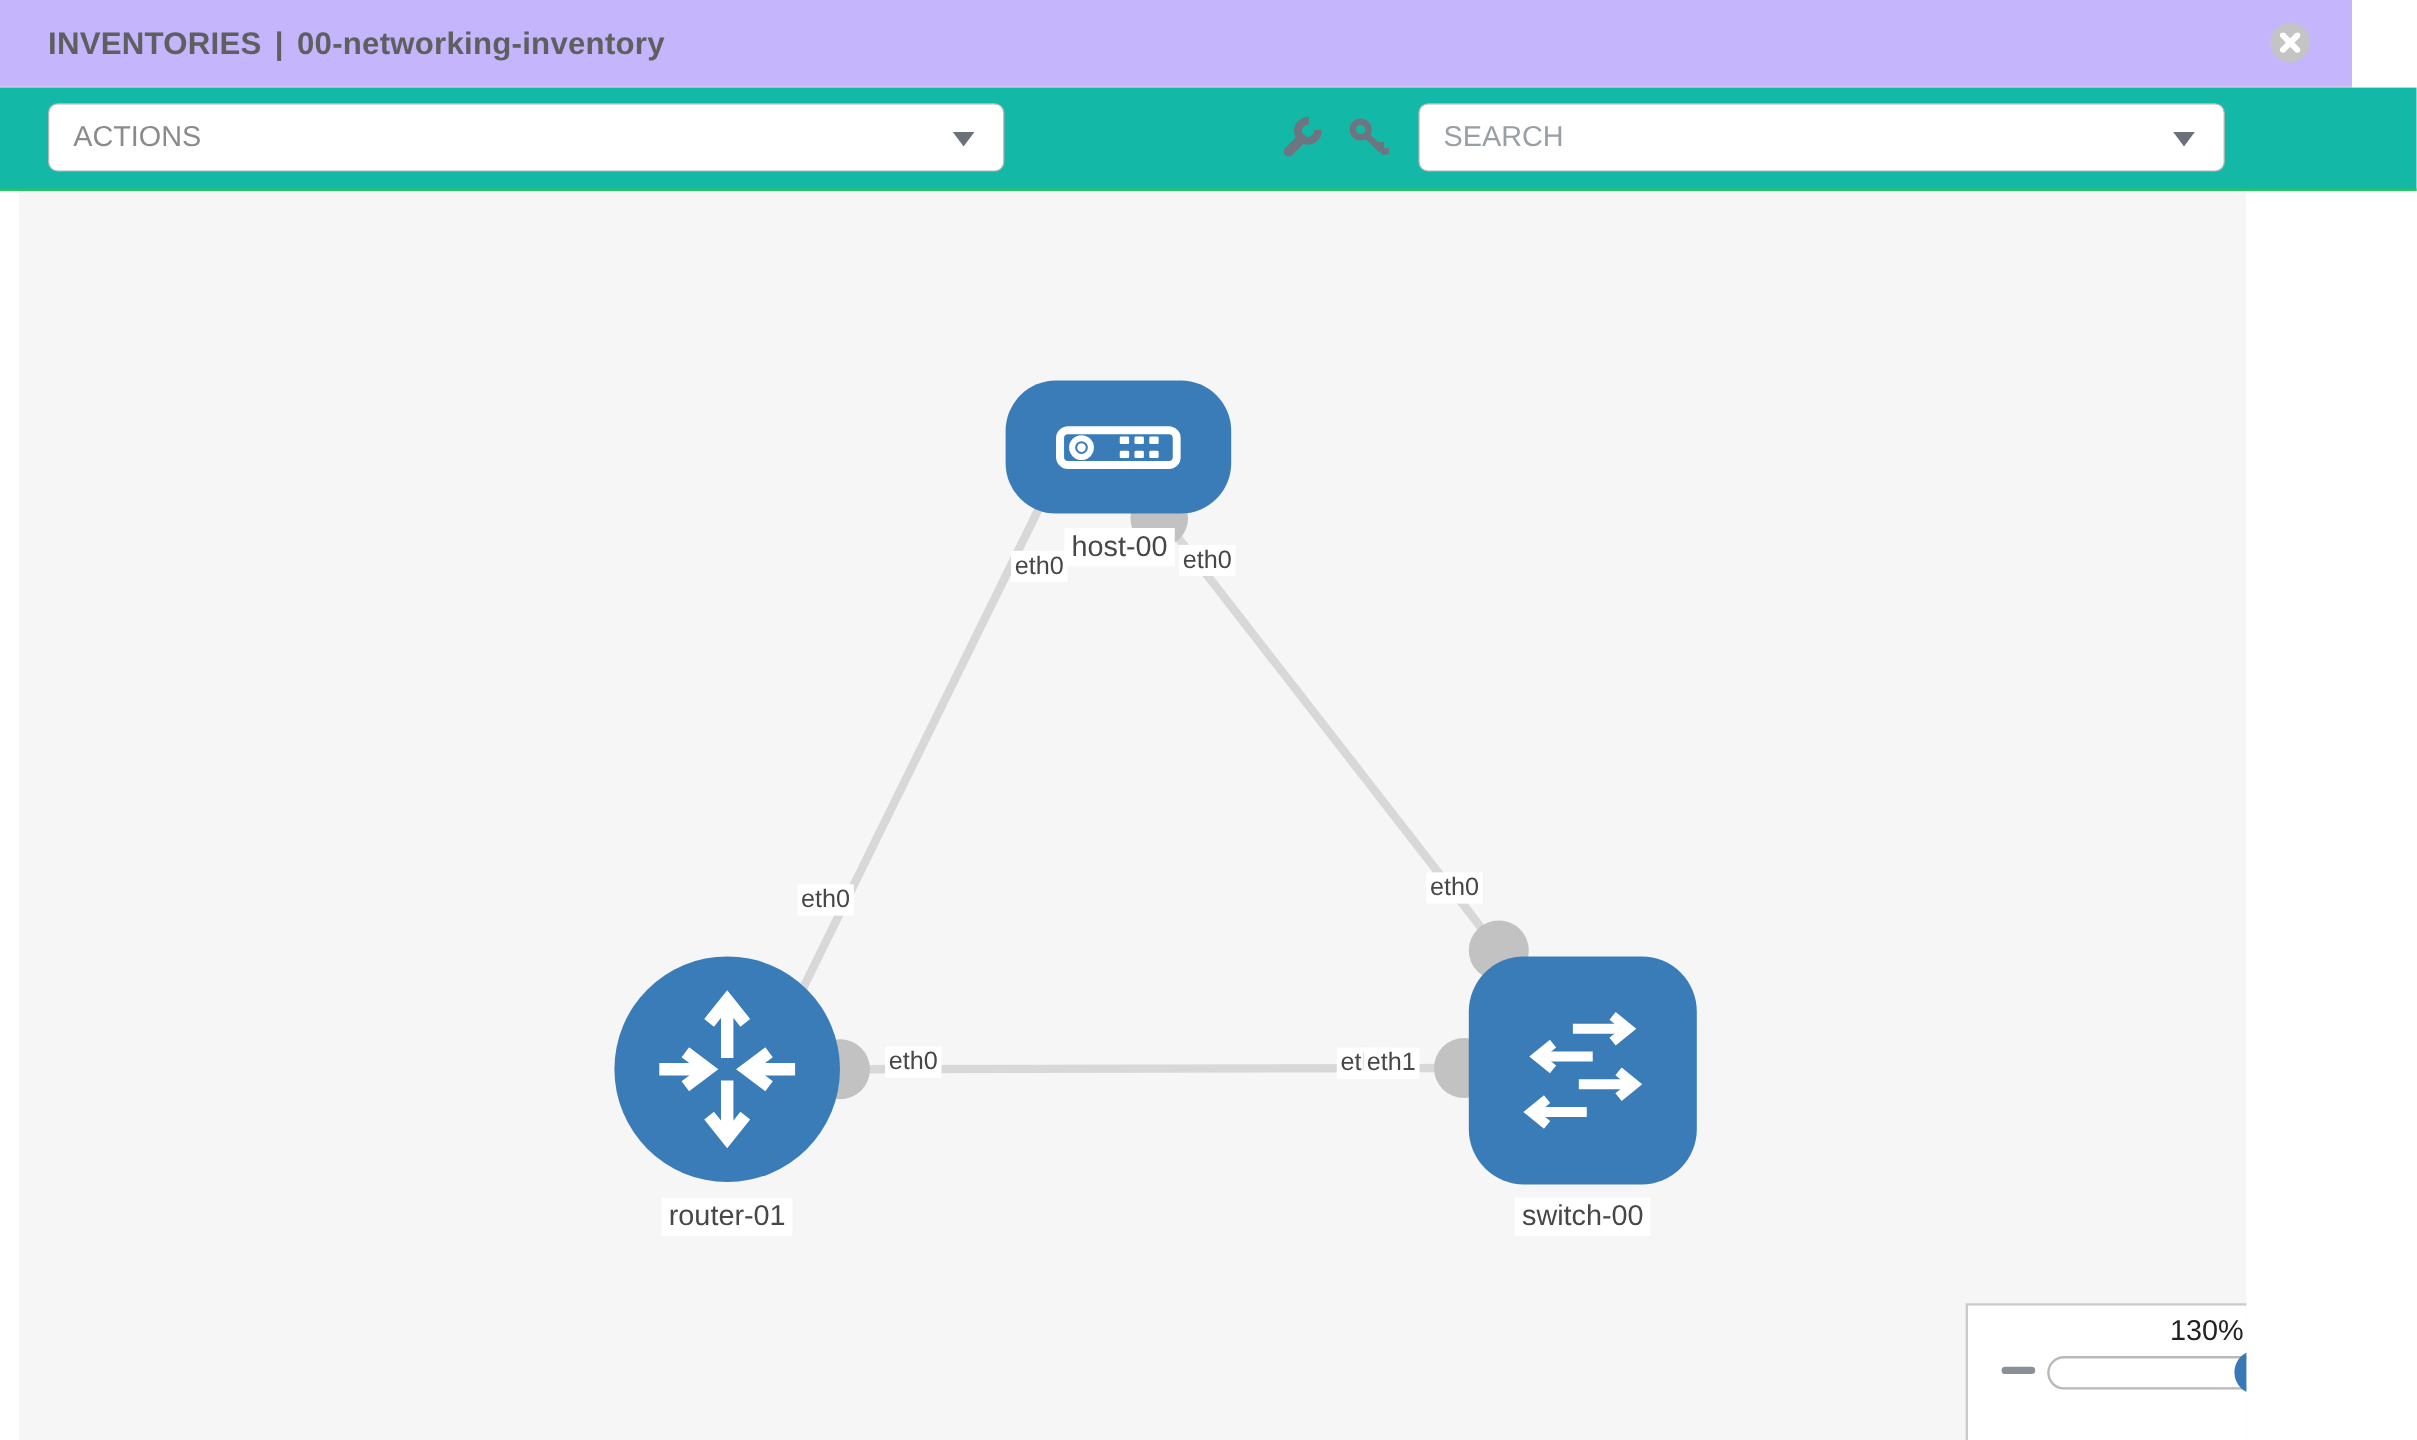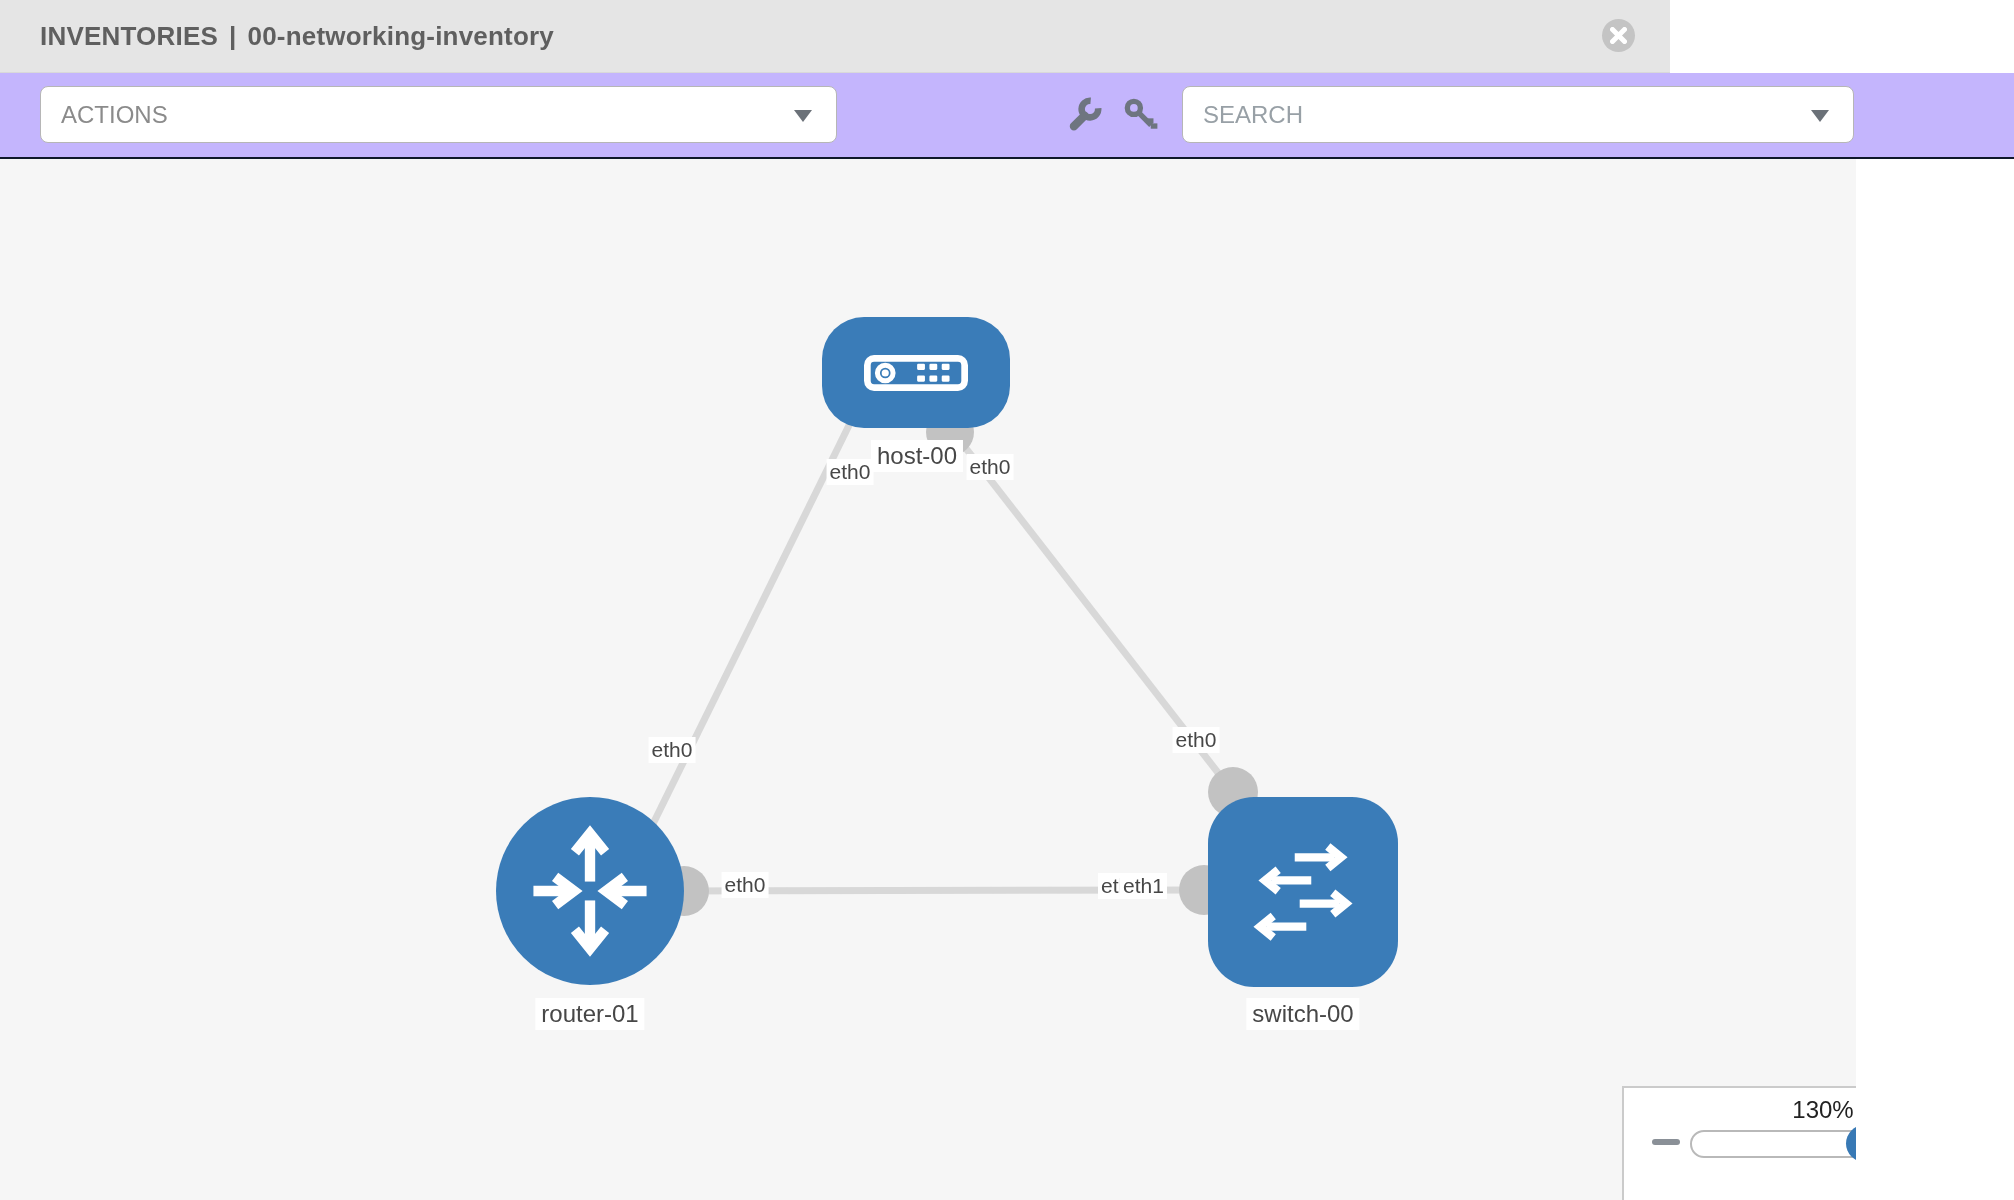--- a/index.html
+++ b/index.html
@@ -2,33 +2,33 @@
 <html><head>
 <meta charset="utf-8">
 <style>
   html,body{margin:0;padding:0;background:#fff;}
   .app{
     position:relative;width:2014px;height:1200px;overflow:hidden;
     font-family:"Liberation Sans",sans-serif;background:#fff;
   }
   
   .header{
-    position:absolute;left:0;top:0;width:1670px;height:72px;background:#e5e5e5;
+    position:absolute;left:0;top:0;width:1960px;height:72px;background:#c4b5fd;
     border-bottom:1px solid #d9d9d9;display:flex;align-items:center;z-index:10;
   }
   .title-wrap{display:flex;align-items:center;gap:11px;margin-left:40px;
     font-size:26px;font-weight:700;color:#5f5f5f;letter-spacing:.2px;}
   .close-btn{
     position:absolute;right:35px;top:19px;width:33px;height:33px;border-radius:50%;
     background:#c4c4c4;display:flex;align-items:center;justify-content:center;cursor:pointer;
   }
   
   .toolbar{
-    position:absolute;left:0;top:73px;width:2014px;height:84px;background:#c4b5fd;
-    border-bottom:2px solid #0f172a;z-index:10;
+    position:absolute;left:0;top:73px;width:2014px;height:84px;background:#14b8a6;
+    border-bottom:2px solid #22c55e;z-index:10;
   }
   .select-box{
     position:absolute;top:13px;height:57px;background:#fff;border:1px solid #b6b6b6;
     border-radius:8px;display:flex;align-items:center;cursor:pointer;box-sizing:border-box;
   }
   .select-box .sel-label{font-size:24px;padding-left:20px;}
   .actions-box{left:40px;width:797px;}
   .actions-box .sel-label{color:#8b8b8b;}
   .search-box{left:1182px;width:672px;}
   .search-box .sel-label{color:#98a0a6;}
@@ -38,21 +38,21 @@
     border-top:12px solid #6b7178;
   }
   .tool-icon-btn{
     position:absolute;top:20px;width:44px;height:44px;display:flex;align-items:center;
     justify-content:center;cursor:pointer;background:transparent;border:none;padding:0;
   }
   .wrench-btn{left:1062px;}
   .key-btn{left:1119px;}
   
   .canvas{
-    position:absolute;left:0;top:159px;width:1856px;height:1041px;background:#f6f6f6;
+    position:absolute;left:16px;top:159px;width:1856px;height:1041px;background:#f6f6f6;
     overflow:hidden;z-index:1;
   }
   .net-svg{position:absolute;left:0;top:0;}
   .node{position:absolute;display:flex;align-items:center;justify-content:center;
     background:#3a7cb8;z-index:2;cursor:pointer;}
   .node-host{left:822px;top:158px;width:188px;height:111px;border-radius:42px;}
   .node-router{left:496px;top:638px;width:188px;height:188px;border-radius:50%;}
   .node-switch{left:1208px;top:638px;width:190px;height:190px;border-radius:46px;}
   .node-label{
     position:absolute;transform:translate(-50%,-50%);background:#fff;color:#474747;

